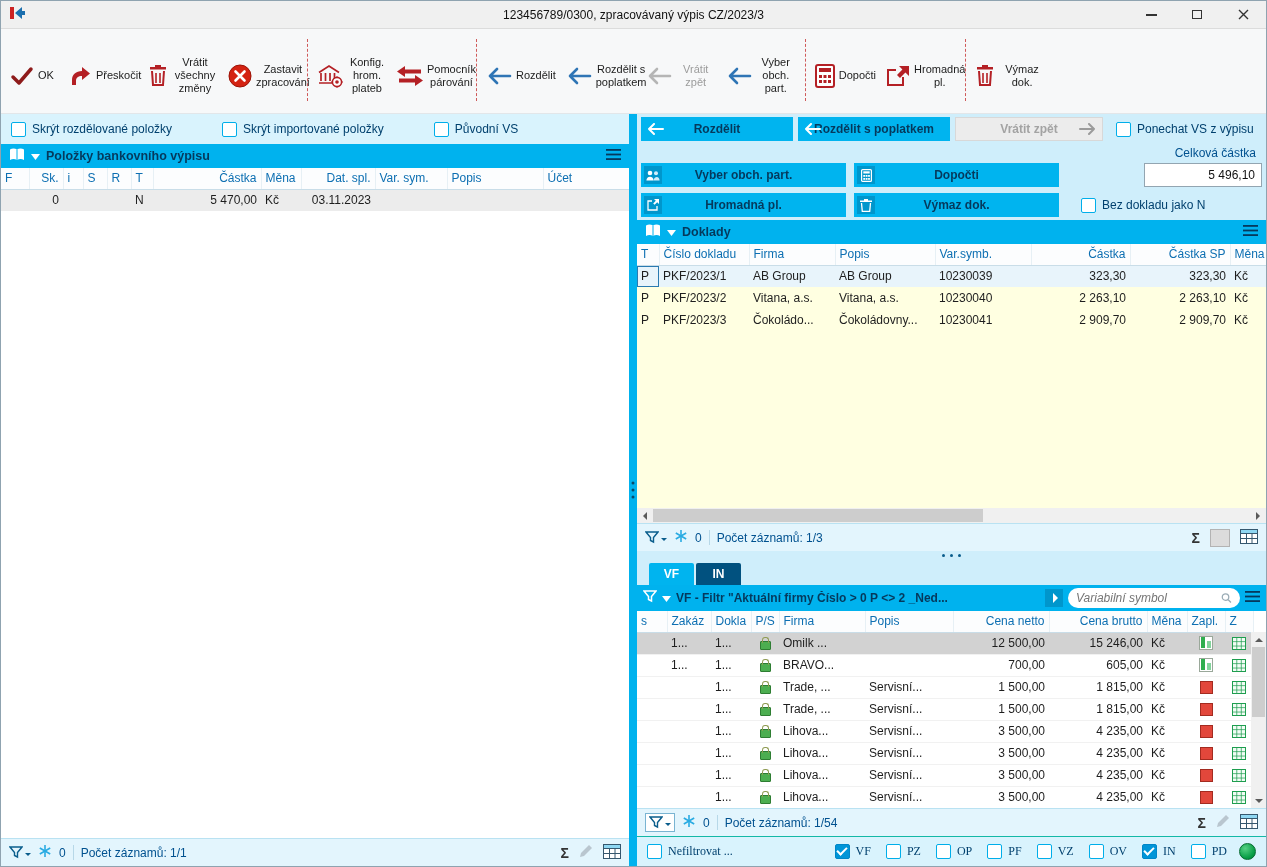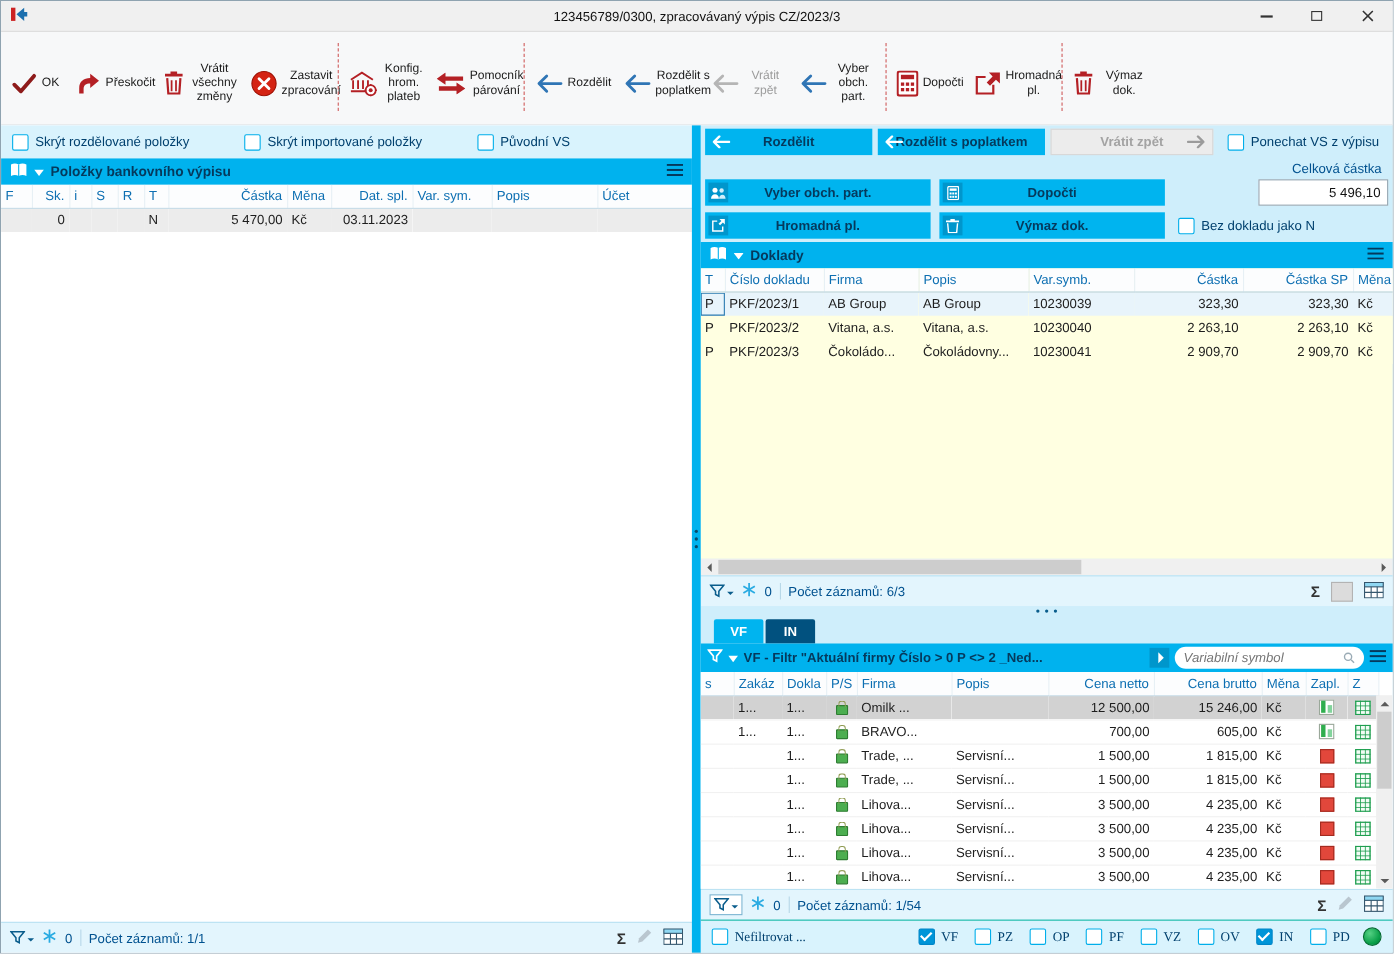--- a/index.html
+++ b/index.html
@@ -73,21 +73,21 @@
   .gbtn .rarr { position:absolute; right:6px; display:flex; }
   .ract-row .cb { margin-left:8px; }
 
   .pair-title { flex:0 0 24px; display:flex; align-items:center; padding:0 8px; color:#05395c; font-weight:bold; font-size:12.5px; }
   .total-label-row { flex:0 0 16px; display:flex; align-items:flex-end; justify-content:flex-end; padding:0 10px; color:#00518f; }
   .pbtn-row { flex:0 0 30px; display:flex; align-items:center; padding:2px 4px; }
   .pbtn { flex:0 0 205px; height:24px; background:#00b4ef; color:#05395c; font-weight:bold; display:flex; align-items:center; justify-content:center; position:relative; }
   .pbtn + .pbtn { margin-left:8px; }
   .pico { position:absolute; left:3px; top:3px; width:18px; height:18px; background:#0096cc; display:flex; align-items:center; justify-content:center; }
   .total-input { margin-left:auto; width:118px; height:24px; background:#fff; border:1px solid #93a5b1; display:flex; align-items:center; justify-content:flex-end; padding:0 6px; color:#111; }
-  .nodoc-cb { margin-left:12px; }
+  .nodoc-cb { margin-left:22px; }
 
   
   .dok-wrap { flex:1; background:#ffffe1; overflow:hidden; min-height:0; }
   .dok-grid { width:631px; }
   .dok-grid tbody tr { background:#ffffe1; }
   .dok-grid tbody tr.sel { background:#e8f4fb; }
   .dok-grid tbody tr.sel td:first-child { box-shadow:inset 0 0 0 1px #2a7ab0; }
   .dok-grid th:nth-child(6),.dok-grid td:nth-child(6),
   .dok-grid th:nth-child(7),.dok-grid td:nth-child(7) { text-align:right; }
 
@@ -621,21 +621,21 @@
           </span>
         <span><svg width="14" height="14" viewBox="0 0 14 14">
               <g stroke="#29abe2" stroke-width="1.6">
                 <line x1="7" y1="1" x2="7" y2="13"></line>
                 <line x1="1.8" y1="4" x2="12.2" y2="10"></line>
                 <line x1="1.8" y1="10" x2="12.2" y2="4"></line>
               </g>
             </svg></span>
         <span>0</span>
         <span class="sb-sep"></span>
-        <span>Počet záznamů: 6/3</span>
+        <span>Počet záznamů: 1/3</span>
         <span class="right">
           <span class="sb-sigma">Σ</span>
           <span class="sb-graybtn"></span>
           <span><svg width="18" height="15" viewBox="0 0 18 15">
                 <rect x=".5" y=".5" width="17" height="14" fill="#fff" stroke="#35576e"></rect>
                 <rect x=".5" y=".5" width="17" height="4" fill="#8fd7f2" stroke="#35576e"></rect>
                 <path stroke="#35576e" d="M6.5 4.5v10M12 4.5v10M.5 9.5h17"></path>
               </svg></span>
         </span>
       </div>

